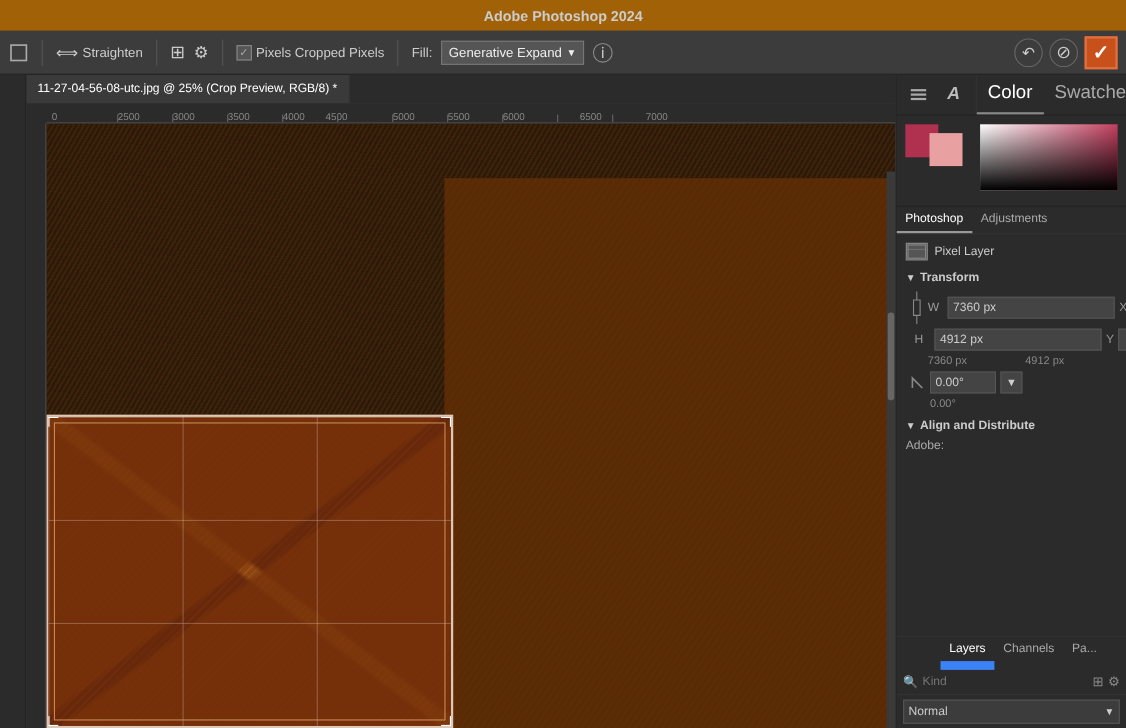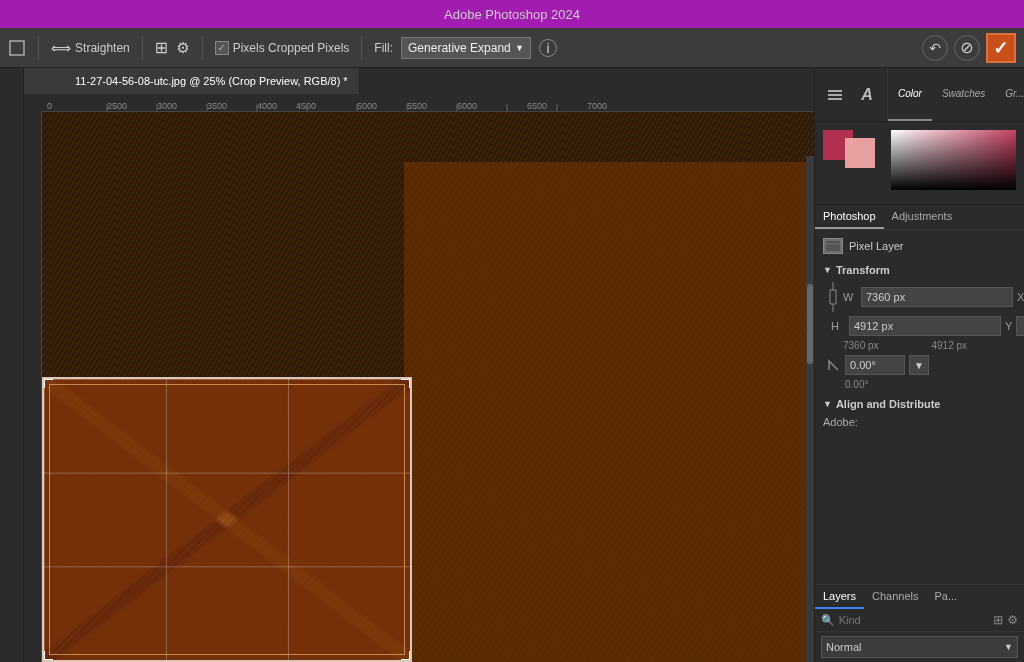--- a/index.html
+++ b/index.html
@@ -11,27 +11,28 @@
       font-size: 12px;
       color: #ccc;
       overflow: hidden;
       display: flex;
       flex-direction: column;
     }
 
     
     #title-bar {
       height: 28px;
-      background: #a21caf;
+      background: #a16207;
       display: flex;
       align-items: center;
       justify-content: center;
       color: #ccc;
       font-size: 13px;
       flex-shrink: 0;
+      font-weight: bold;
     }
 
     
     #toolbar {
       height: 40px;
       background: #3c3c3c;
       display: flex;
       align-items: center;
       padding: 0 8px;
       gap: 8px;
@@ -131,21 +132,20 @@
       position: relative;
     }
 
     
     #tab-bar {
       height: 26px;
       background: #2b2b2b;
       display: flex;
       align-items: center;
       flex-shrink: 0;
-      margin-left: 41px;
     }
     .tab-item {
       height: 26px;
       padding: 0 10px;
       background: #444;
       border-right: 1px solid #333;
       display: flex;
       align-items: center;
       font-size: 11px;
       color: #ccc;
@@ -331,26 +331,25 @@
     }
 
     
     .panel-tabs {
       display: flex;
       background: #2b2b2b;
       border-bottom: 1px solid #222;
       flex-shrink: 0;
     }
     .panel-tab {
-      padding: 20px 10px;
-      font-size: 10px;
+      padding: 6px 10px;
+      font-size: 17px;
       cursor: pointer;
       color: #aaa;
       border-bottom: 2px solid transparent;
-      font-style: italic;
     }
     .panel-tab.active {
       color: #fff;
       border-bottom: 2px solid #888;
     }
 
     
     .color-section {
       padding: 8px;
       border-bottom: 1px solid #222;
@@ -536,21 +535,22 @@
     }
     .layers-tab {
       padding: 5px 8px;
       font-size: 11px;
       color: #aaa;
       cursor: pointer;
       border-bottom: 2px solid transparent;
     }
     .layers-tab.active {
       color: #fff;
-      border-bottom: 2px solid #3b82f6;
+      border-bottom: 8px solid #3b82f6;
+      margin-left: 40px;
     }
 
     .layers-search {
       display: flex;
       align-items: center;
       gap: 4px;
       padding: 4px 6px;
       border-bottom: 1px solid #333;
     }
     .search-icon-sm {

